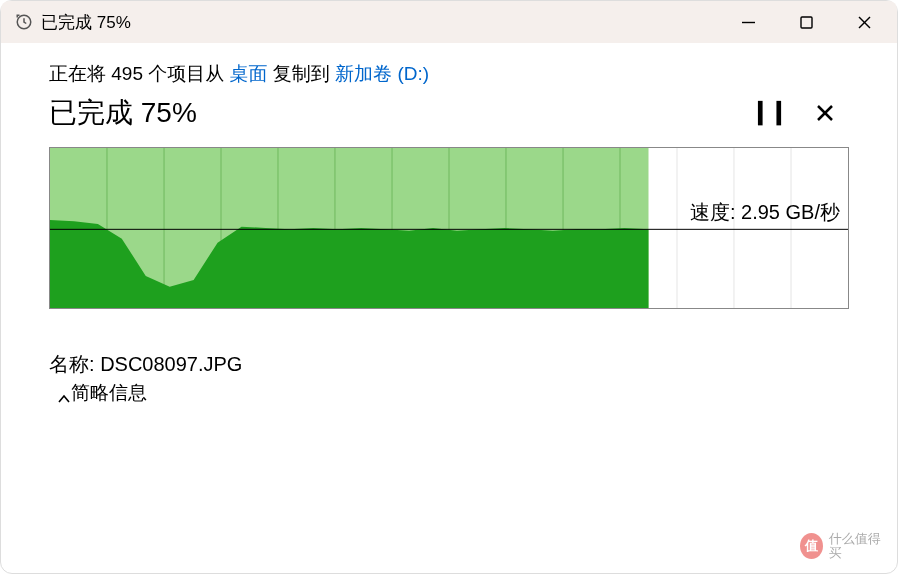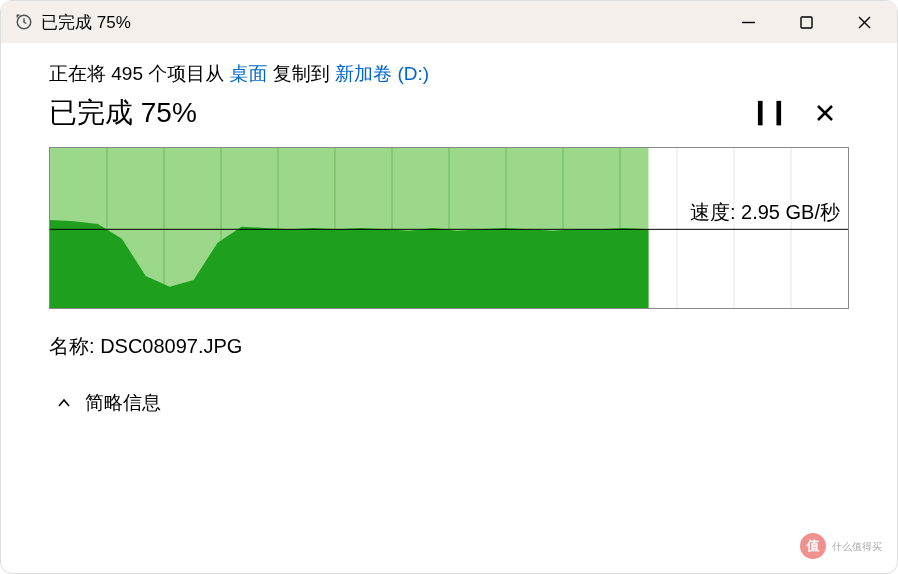--- a/index.html
+++ b/index.html
@@ -78,47 +78,45 @@
       justify-content: center;
       font-weight: bold;
     }
     .action-btn.pause { font-size: 20px; letter-spacing: 3px; }
     .action-btn.cancel svg { width: 18px; height: 18px; stroke-width: 2.5; }
     .chart-wrap {
       position: relative;
       width: 100%;
       height: 162px;
       border: 1px solid #888;
-      margin-bottom: 22px;
+      margin-bottom: 40px;
     }
     .chart-wrap svg {
       width: 100%;
       height: 100%;
       display: block;
     }
     .speed-label {
       position: absolute;
       right: 6px;
       top: 50%;
       transform: translateY(-100%);
       font-size: 20px;
       color: #000;
       background: transparent;
       padding: 0 2px 2px 2px;
     }
     .details {
       font-size: 20px;
       color: #000;
       line-height: 1.55;
-      margin-bottom: 28px;
     }
     .toggle-row {
       display: flex;
-      align-items: center;
-      gap: 14px;
+      align-items: flex-end;
       font-size: 19px;
       color: #000;
       padding-left: 8px;
     }
     .toggle-row .chev { display: inline-flex; }
     .toggle-row .chev svg { width: 14px; height: 14px; }
     .watermark {
       position: absolute;
       right: 12px;
       bottom: 12px;
@@ -130,21 +128,21 @@
       opacity: 0.55;
     }
     .watermark .wm-ico {
       width: 26px; height: 26px; border-radius: 50%;
       background: #e53935;
       color: #fff;
       font-size: 13px;
       display: flex; align-items: center; justify-content: center;
       font-weight: bold;
     }
-    .watermark .wm-txt { font-size: 10px; color: #666; line-height: 1.1; }
+    .watermark .wm-txt { font-size: 13px; color: #666; line-height: 1.1; }
   </style>
 </head>
 <body>
 
 <div class="window">
   <div class="titlebar">
     <span class="title-icon">
       <svg viewBox="0 0 24 24" fill="none" stroke="#555" stroke-width="2">
         <circle cx="12" cy="12" r="9"></circle>
         <path d="M12 7 L12 12 L15 14"></path>

